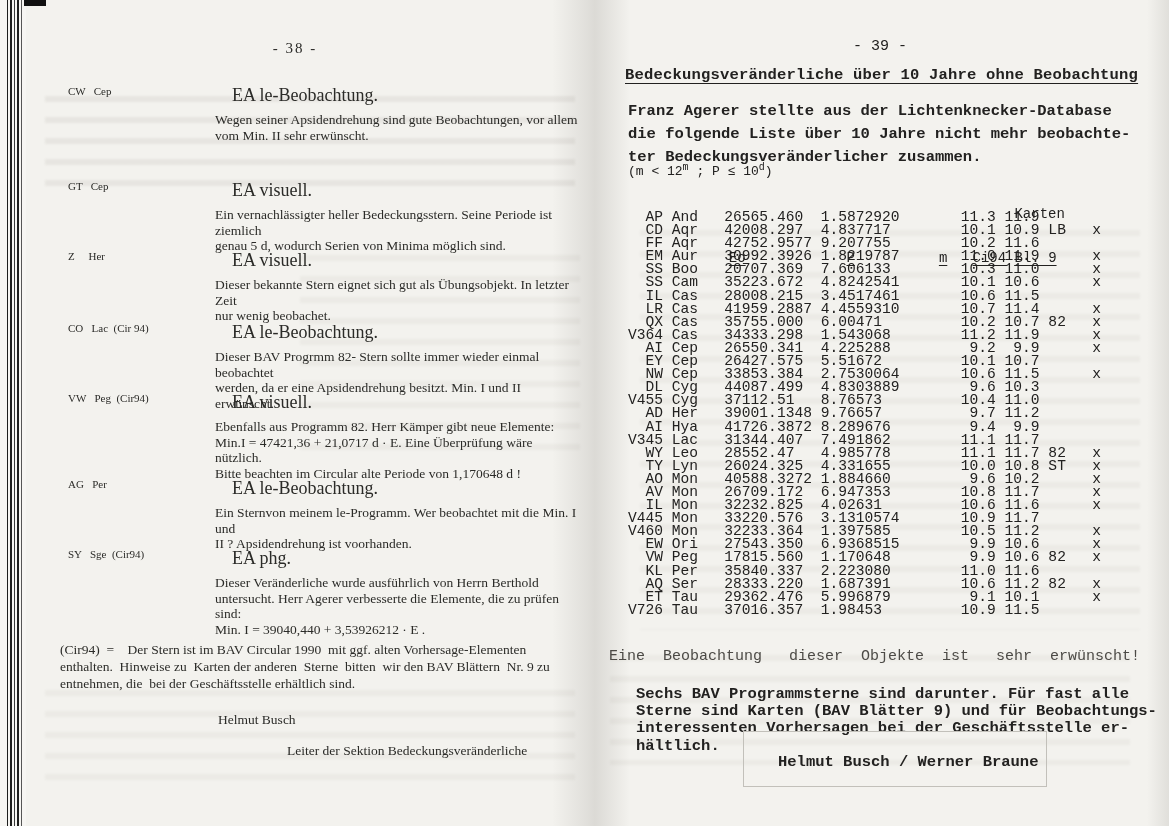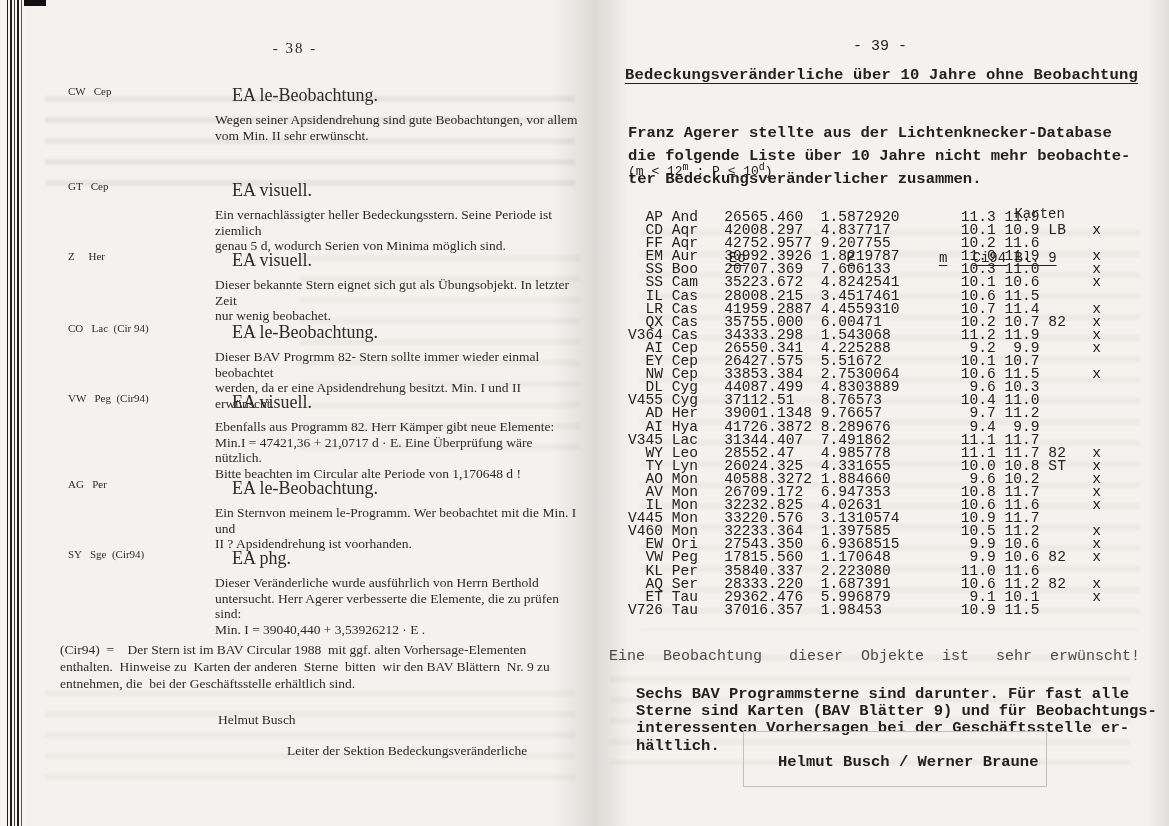--- a/index.html
+++ b/index.html
@@ -132,36 +132,36 @@
         <div class="sec-type">EA phg.</div>
         <div class="sec-body">
             <div>Dieser Veränderliche wurde ausführlich von Herrn  Berthold</div>
             <div>untersucht.  Herr Agerer verbesserte die Elemente, die zu prüfen sind:</div>
             <div>Min. I = 39040,440 + 3,53926212 · E .</div>
           </div>
       </div>
     </div>
 
     <div class="footnote">
-        <div style="white-space: pre;">(Cir94)  =    Der Stern ist im BAV Circular 1988  mit ggf. alten Vorhersage-Elementen</div>
+        <div style="white-space: pre;">(Cir94)  =    Der Stern ist im BAV Circular 1990  mit ggf. alten Vorhersage-Elementen</div>
         <div style="white-space: pre;">enthalten.  Hinweise zu  Karten der anderen  Sterne  bitten  wir den BAV Blättern  Nr. 9 zu</div>
         <div style="white-space: pre;">entnehmen, die  bei der Geschäftsstelle erhältlich sind.</div>
       </div>
     <div class="sig-l-name">Helmut  Busch</div>
     <div class="sig-l-role">Leiter der Sektion Bedeckungsveränderliche</div>
   </div>
 
   <div class="page page-right">
 
     <div class="bleed light" style="left:45px;top:230px;width:500px;height:400px;"></div>
     <div class="bleed light" style="left:15px;top:655px;width:520px;height:110px;"></div>
 
     <div class="pageno-r">- 39 -</div>
     <div class="r-title">Bedeckungsveränderliche über 10 Jahre ohne Beobachtung</div>
-    <div class="r-intro mono"><div style="white-space: pre; margin-top: 22px;">Franz Agerer stellte aus der Lichtenknecker-Database</div><div style="white-space: pre;">die folgende Liste über 10 Jahre nicht mehr beobachte-</div><div style="white-space: pre;">ter Bedeckungsveränderlicher zusammen.</div></div>
+    <div class="r-intro mono"><div style="white-space: pre;">Franz Agerer stellte aus der Lichtenknecker-Database</div><div style="white-space: pre;">die folgende Liste über 10 Jahre nicht mehr beobachte-</div><div style="white-space: pre;">ter Bedeckungsveränderlicher zusammen.</div></div>
 
     <div class="r-constraint mono"><span>(m &lt; 12</span><sup>m</sup><span> ; P ≤ 10</span><sup>d</sup><span>)</span></div>
 
     <div class="r-thead mono">
       <div><span id="karten-line">                                              Karten</span></div>
       <div><span id="header-line">            <span class="ul">Eo</span>            <span class="ul">P</span>          <span class="ul">m</span>   <span class="ul">Ci94</span> <span class="ul">Bl. 9</span></span></div>
     </div>
 
     <div class="r-table">
         <div class="trow">  AP And   26565.460  1.5872920       11.3 11.9      </div>

